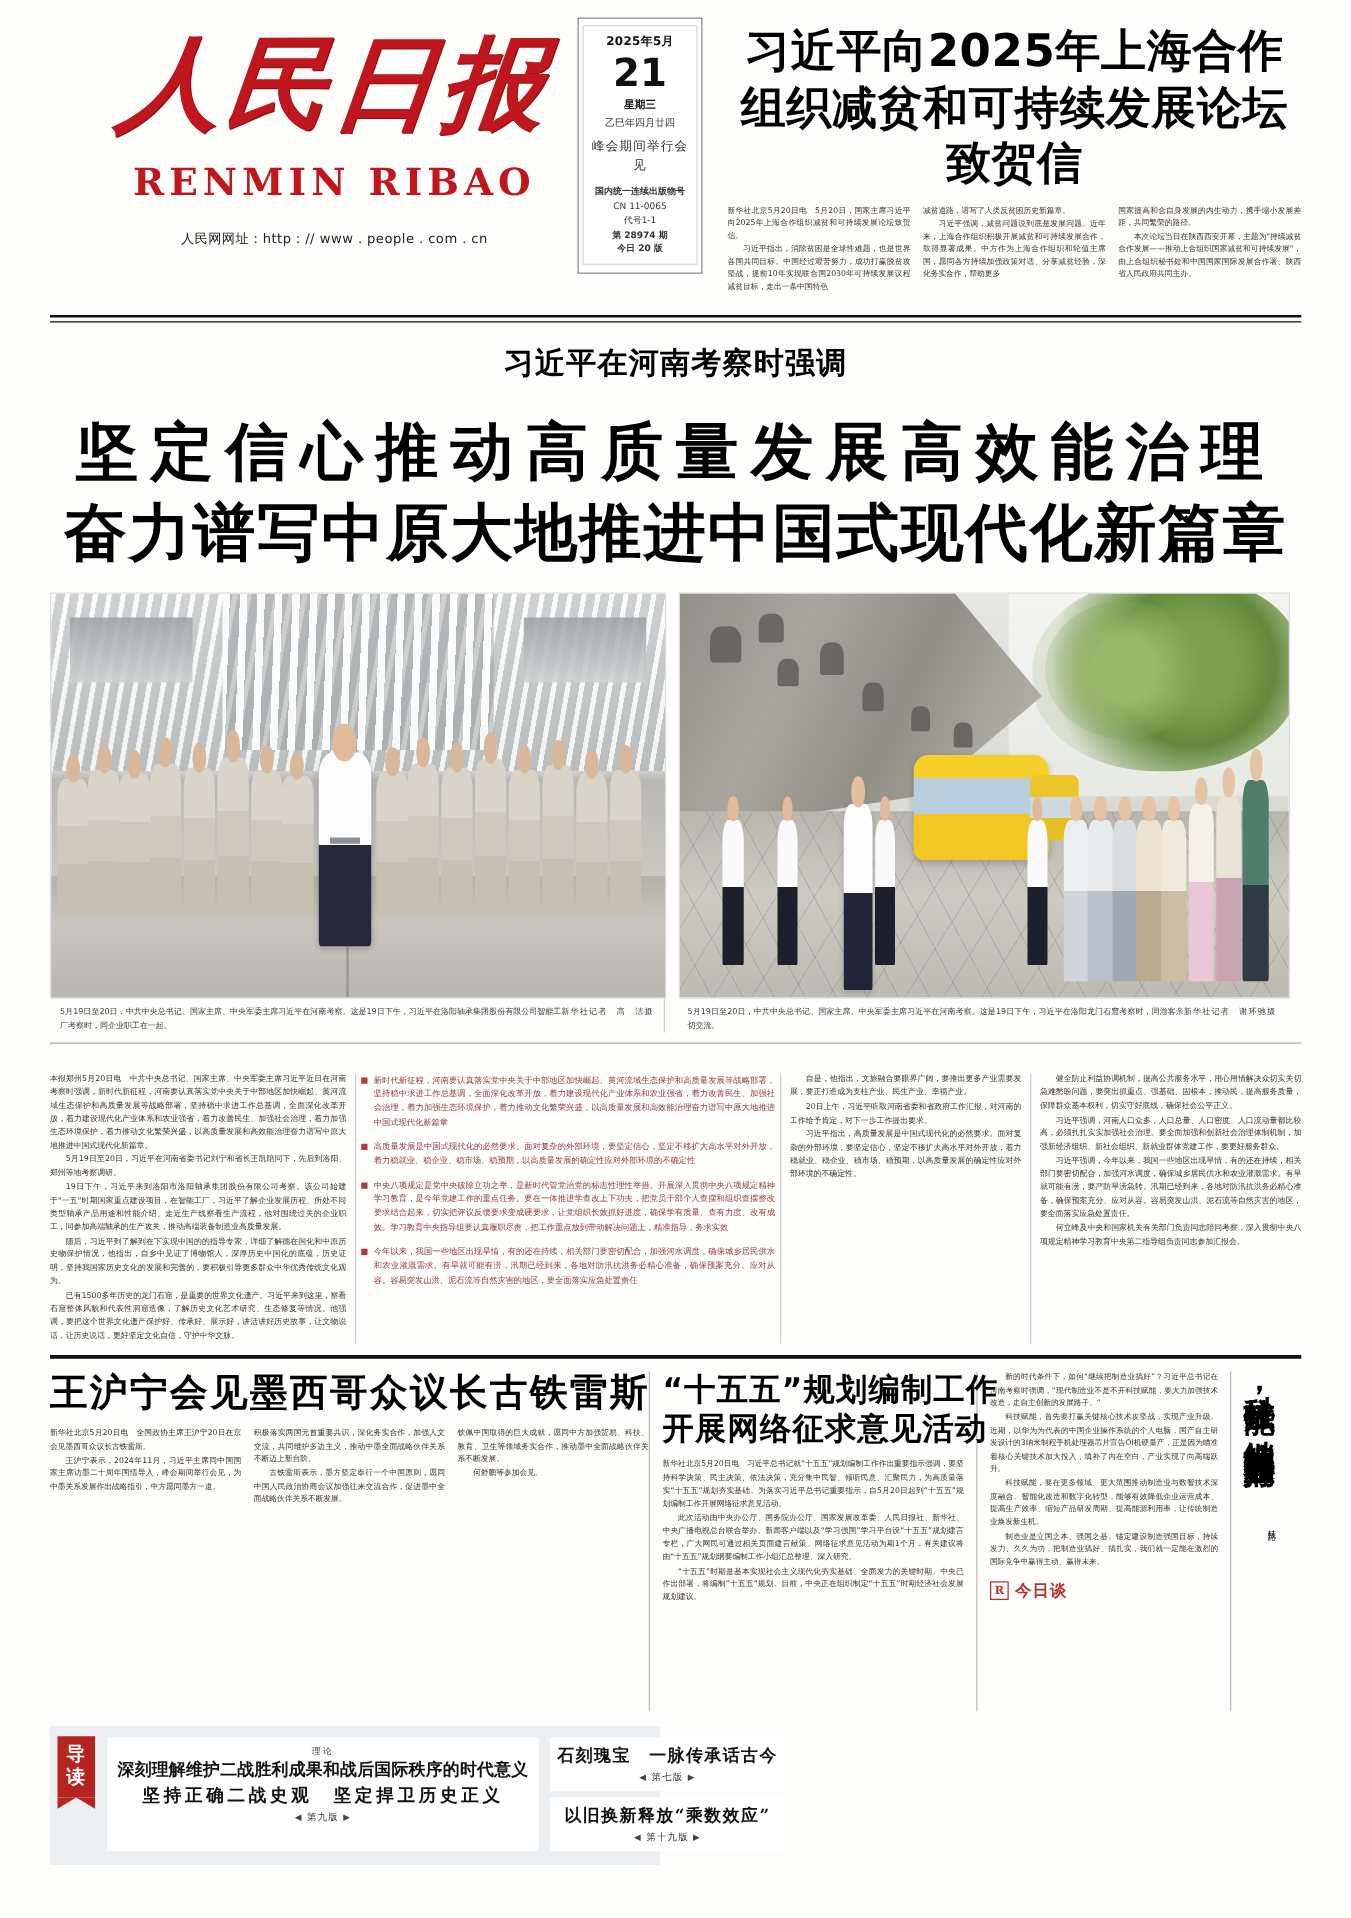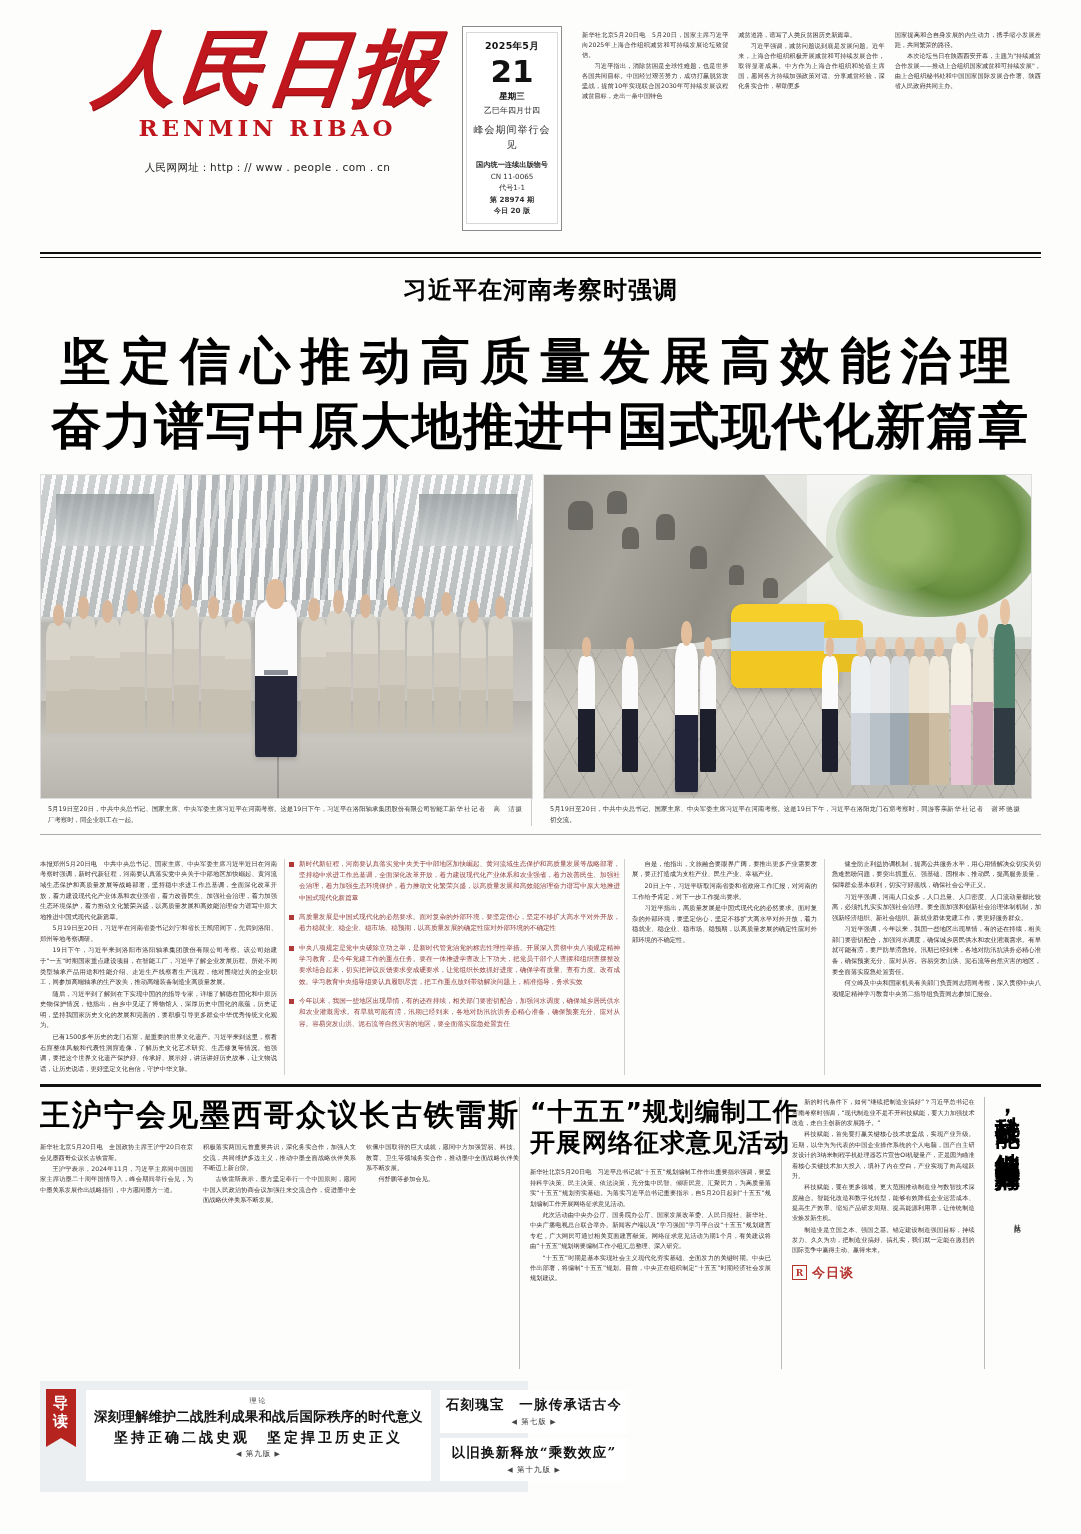--- a/index.html
+++ b/index.html
@@ -39,38 +39,38 @@
     font-weight:700;
     color:#c0161d;
     letter-spacing:4px;
     line-height:1.05;
     font-style:italic;
     transform:skewX(-6deg);
     text-shadow:1px 1px 0 #8d0d12;
     white-space:nowrap;
   }
   .logo-py{
-    margin-top:4px;
+    margin-top:19px;
     font-family:"DejaVu Serif","Liberation Serif",serif;
-    font-size:23px;
+    font-size:30px;
     font-weight:700;
     letter-spacing:4px;
     color:#c0161d;
   }
   .logo-url{
     margin-top:20px;
     font-size:10.5px;
     color:#222;
     letter-spacing:.4px;
   }
 
   .datebox{
     width:100px;
     margin-left:22px;
-    margin-top:12px;
+    margin-top:0;
     border:1px solid #8a8a8a;
     padding:5px 3px 6px;
     box-sizing:border-box;
     text-align:center;
     line-height:1.45;
     background:#fff;
   }
   .datebox .inner{border:1px solid #d8d8d8;padding:6px 2px;}
   .db-ym{font-size:9.5px;font-weight:700;letter-spacing:.3px;}
   .db-day{font-size:31px;font-weight:700;line-height:1.05;margin:2px 0 3px;}
@@ -376,20 +376,21 @@
           <div class="db-b">国内统一连续出版物号</div>
           <div>CN 11-0065</div>
           <div>代号1-1</div>
           <div class="db-b">第 28974 期</div>
           <div class="db-b">今日 20 版</div>
         </div>
       </div>
     </div>
 
     <div class="top-story">
+      <div class="top-headline">习近平向2025年上海合作组织减贫和可持续发展论坛致贺信</div>
       <div class="top-cols">
         <div class="col">
           <p class="lead"><span class="dl"></span><span>新华社北京5月20日电　5月20日，国家主席习近平向2025年上海合作组织减贫和可持续发展论坛致贺信。</span></p>
           <p>习近平指出，消除贫困是全球性难题，也是世界各国共同目标。中国经过艰苦努力，成功打赢脱贫攻坚战，提前10年实现联合国2030年可持续发展议程减贫目标，走出一条中国特色</p>
         </div>
         <div class="col">
           <p class="lead">减贫道路，谱写了人类反贫困历史新篇章。</p>
           <p>习近平强调，减贫问题说到底是发展问题。近年来，上海合作组织积极开展减贫和可持续发展合作，取得显著成果。中方作为上海合作组织和轮值主席国，愿同各方持续加强政策对话、分享减贫经验，深化务实合作，帮助更多</p>
         </div>
         <div class="col">

